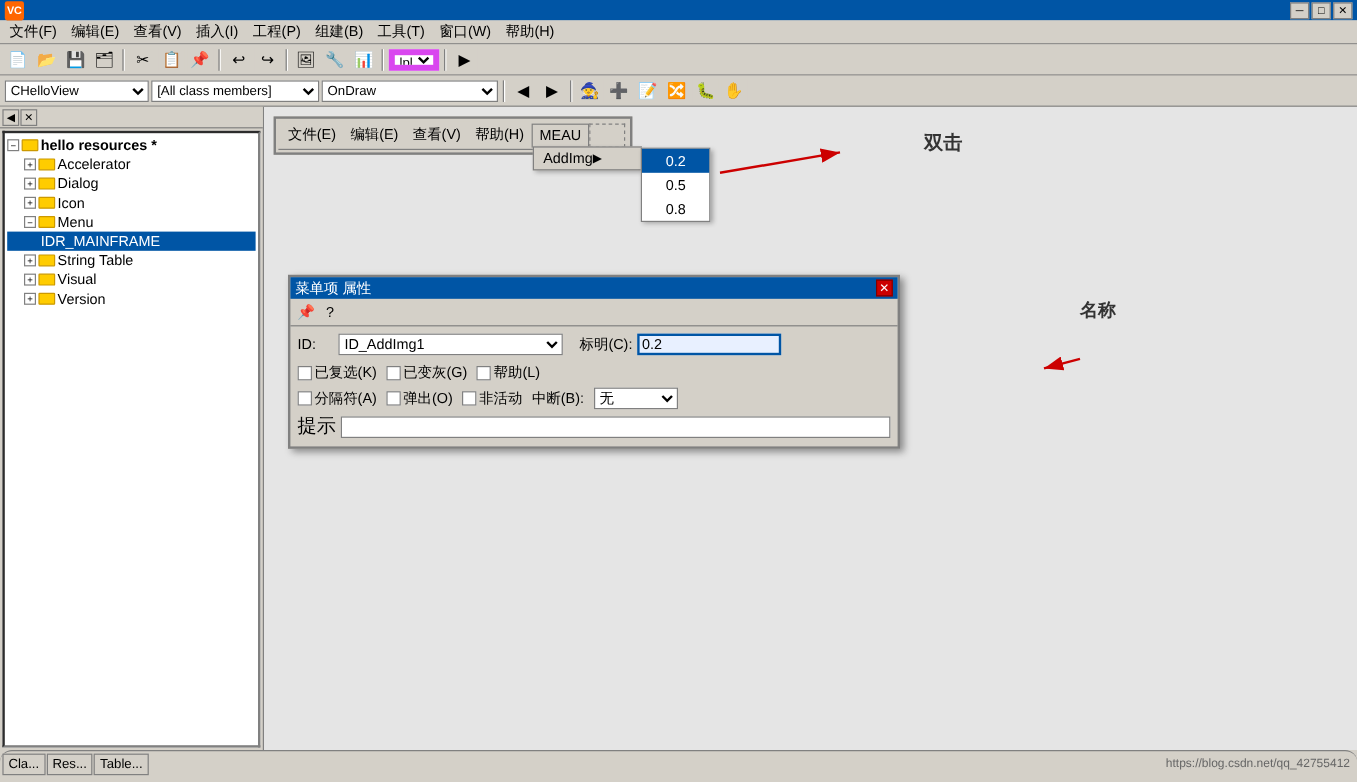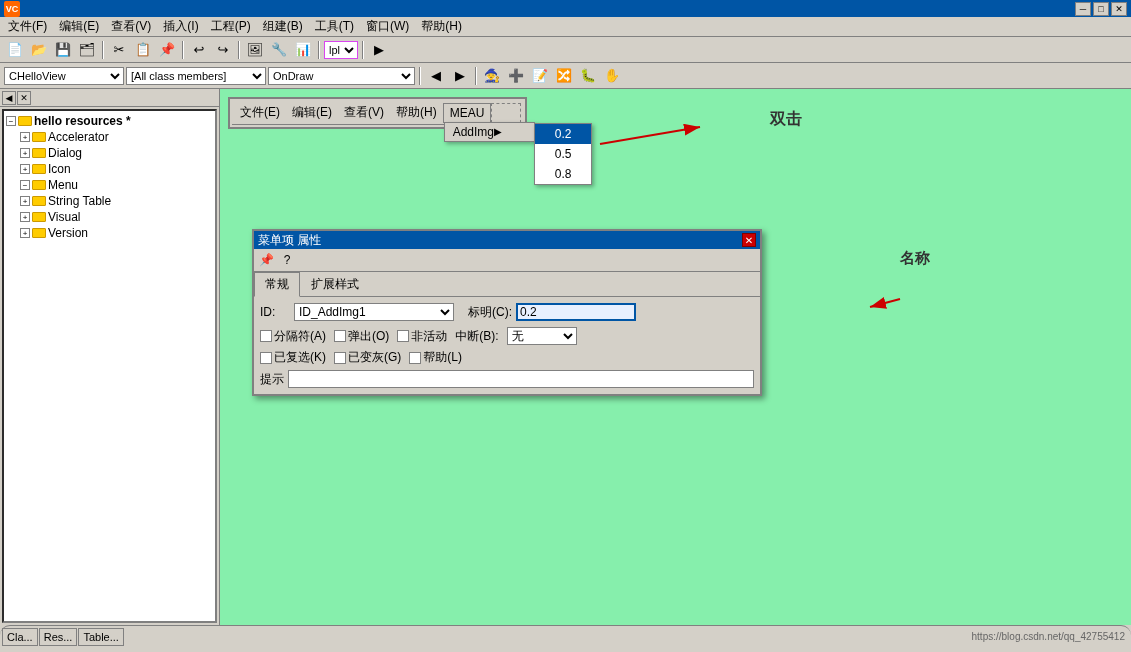--- a/index.html
+++ b/index.html
@@ -13,21 +13,21 @@
     .title-btn { width: 16px; height: 14px; background: #d4d0c8; border: 1px solid #808080; font-size: 9px; display: flex; align-items: center; justify-content: center; cursor: pointer; color: #000; }
 
     
     .menu-bar { background: #d4d0c8; height: 20px; display: flex; align-items: center; border-bottom: 1px solid #808080; padding: 0 2px; }
     .menu-item { padding: 2px 6px; font-size: 12px; cursor: pointer; height: 100%; display: flex; align-items: center; }
 
     
     .toolbar { background: #d4d0c8; height: 26px; display: flex; align-items: center; border-bottom: 1px solid #808080; padding: 2px 4px; gap: 2px; }
     .toolbar-btn { width: 22px; height: 20px; background: #d4d0c8; border: 1px solid transparent; display: flex; align-items: center; justify-content: center; cursor: pointer; font-size: 13px; }
     .toolbar-separator { width: 2px; height: 18px; border-left: 1px solid #808080; border-right: 1px solid #fff; margin: 0 2px; }
-    .toolbar-combo { height: 18px; font-size: 11px; background: white; border: 1px solid #d946ef; }
+    .toolbar-combo { height: 18px; font-size: 11px; background: white; border: 5px solid #d946ef; }
 
     
     .toolbar2 { background: #d4d0c8; height: 26px; display: flex; align-items: center; border-bottom: 1px solid #808080; padding: 2px 4px; gap: 2px; }
     .combo-select { height: 18px; font-size: 11px; background: white; border: 1px solid #808080; }
 
     
     .main-layout { display: flex; height: calc(652px - 22px - 20px - 26px - 26px - 22px); }
 
     
     .left-panel { width: 220px; background: #d4d0c8; border-right: 1px solid #808080; display: flex; flex-direction: column; }
@@ -35,58 +35,58 @@
     .panel-controls { display: flex; gap: 1px; }
     .panel-ctrl-btn { width: 14px; height: 14px; background: #d4d0c8; border: 1px solid #808080; font-size: 9px; display: flex; align-items: center; justify-content: center; cursor: pointer; }
     .tree-view { flex: 1; overflow: auto; padding: 2px; background: white; border: 2px inset #808080; margin: 2px; }
     .tree-item { display: flex; align-items: center; gap: 2px; padding: 1px 0; cursor: pointer; white-space: nowrap; font-size: 12px; }
     .tree-item.selected { background: #0055a5; color: white; }
     .tree-toggle { width: 10px; height: 10px; border: 1px solid #808080; display: flex; align-items: center; justify-content: center; font-size: 8px; background: white; cursor: pointer; flex-shrink: 0; }
     .tree-folder { width: 14px; height: 10px; background: #ffcc00; border: 1px solid #cc9900; border-radius: 1px; flex-shrink: 0; }
 
     
     .right-panel { flex: 1; background: #a0a0a0; position: relative; overflow: hidden; }
-    .content-area { width: 100%; height: 100%; background: #86efac; position: relative; }
+    .content-area { width: 100%; height: 100%; background: #e5e5e5; position: relative; }
 
     
     .menu-editor { position: absolute; top: 10px; left: 10px; background: #d4d0c8; border: 2px solid #808080; padding: 2px; }
     .menu-editor-bar { display: flex; align-items: center; background: #d4d0c8; border-bottom: 1px solid #808080; padding: 1px 2px; font-size: 12px; }
     .menu-editor-item { padding: 2px 6px; cursor: pointer; }
     .menu-editor-active { background: #d4d0c8; border: 1px solid #808080; position: relative; text-align: center; }
     .submenu { position: absolute; top: 18px; left: 0; background: #d4d0c8; border: 1px solid #808080; z-index: 10; box-shadow: 2px 2px 4px rgba(0,0,0,0.3); }
     .submenu-item { display: flex; align-items: center; padding: 2px 32px 2px 8px; cursor: pointer; font-size: 12px; white-space: nowrap; }
     .submenu-arrow { margin-left: auto; font-size: 10px; }
     .submenu2 { position: absolute; top: 0; left: 100%; background: white; border: 1px solid #808080; box-shadow: 2px 2px 4px rgba(0,0,0,0.3); }
     .submenu2-item { padding: 3px 20px; cursor: pointer; font-size: 12px; white-space: nowrap; display: block; }
     .submenu2-item.selected { background: #0055a5; color: white; }
 
     
     .annotation { position: absolute; color: #cc0000; font-size: 14px; font-weight: bold; }
 
     
-    .properties-dialog { position: absolute; top: 140px; left: 32px; background: #d4d0c8; border: 2px solid #808080; box-shadow: 3px 3px 6px rgba(0,0,0,0.4); width: 510px; }
+    .properties-dialog { position: absolute; top: 140px; left: 20px; background: #d4d0c8; border: 2px solid #808080; box-shadow: 3px 3px 6px rgba(0,0,0,0.4); width: 510px; }
     .dialog-title { background: #0055a5; color: white; height: 18px; display: flex; align-items: center; justify-content: space-between; padding: 0 4px; font-size: 12px; }
     .dialog-title-text { font-size: 12px; }
     .dialog-close { width: 14px; height: 14px; background: #cc0000; border: 1px solid #800000; color: white; display: flex; align-items: center; justify-content: center; font-size: 10px; cursor: pointer; }
     .dialog-toolbar { display: flex; align-items: center; gap: 2px; padding: 2px 4px; border-bottom: 1px solid #808080; }
     .dialog-tool-btn { width: 18px; height: 18px; display: flex; align-items: center; justify-content: center; cursor: pointer; font-size: 12px; border: 1px solid transparent; }
     .dialog-tabs { display: flex; border-bottom: 1px solid #808080; }
     .dialog-tab { padding: 3px 10px; font-size: 12px; cursor: pointer; border: 1px solid transparent; border-bottom: none; }
     .dialog-tab.active { background: #d4d0c8; border: 1px solid #808080; border-bottom: 1px solid #d4d0c8; margin-bottom: -1px; }
     .dialog-content { padding: 6px; }
     .dialog-row { display: flex; align-items: center; margin-bottom: 6px; gap: 4px; }
     .dialog-label { font-size: 12px; min-width: 30px; }
     .dialog-input { height: 18px; font-size: 12px; border: 1px solid #808080; background: white; padding: 0 2px; }
     .dialog-combo { height: 18px; font-size: 12px; border: 1px solid #808080; background: white; }
     .dialog-input-highlight { border: 2px solid #0055a5; background: #e8f0ff; }
     .checkboxes-row { display: flex; align-items: center; gap: 8px; margin-bottom: 4px; }
     .checkbox-item { display: flex; align-items: center; gap: 2px; font-size: 12px; }
     .cb { width: 12px; height: 12px; border: 1px solid #808080; background: white; display: flex; align-items: center; justify-content: center; cursor: pointer; flex-shrink: 0; }
     .prompt-row { display: flex; align-items: center; gap: 4px; }
-    .prompt-label { font-size: 12px; }
+    .prompt-label { font-size: 16px; }
     .prompt-input { flex: 1; height: 18px; font-size: 12px; border: 1px solid #808080; background: white; }
 
     
     .status-bar { height: 22px; background: #d4d0c8; border-top: 1px solid #808080; display: flex; align-items: center; gap: 1px; padding: 0 2px; border-radius: 10px; }
     .status-pane { height: 18px; background: #d4d0c8; border: 1px solid #808080; padding: 0 4px; display: flex; align-items: center; font-size: 11px; cursor: pointer; }
 
     
     svg.annotation-svg { position: absolute; top: 0; left: 0; pointer-events: none; overflow: visible; }
   </style>
 </head>
@@ -195,20 +195,23 @@
         <div class="tree-folder"></div>
         <span>Icon</span>
       </div>
 
       <div class="tree-item" style="padding-left:14px">
         <div class="tree-toggle">−</div>
         <div class="tree-folder"></div>
         <span>Menu</span>
       </div>
 
+      <div class="tree-item selected" style="padding-left:28px">
+        <span>IDR_MAINFRAME</span>
+      </div>
 
       <div class="tree-item" style="padding-left:14px">
         <div class="tree-toggle">+</div>
         <div class="tree-folder"></div>
         <span>String Table</span>
       </div>
 
       <div class="tree-item" style="padding-left:14px">
         <div class="tree-toggle">+</div>
         <div class="tree-folder"></div>
@@ -281,67 +284,63 @@
 
       <div class="properties-dialog">
         <div class="dialog-title">
           <span class="dialog-title-text">菜单项 属性</span>
           <div class="dialog-close">✕</div>
         </div>
         <div class="dialog-toolbar">
           <div class="dialog-tool-btn">📌</div>
           <div class="dialog-tool-btn">?</div>
         </div>
-        <div class="dialog-tabs">
-          <div class="dialog-tab active">常规</div>
-          <div class="dialog-tab">扩展样式</div>
-        </div>
         <div class="dialog-content">
 
           <div class="dialog-row">
             <span class="dialog-label">ID:</span>
-            <select class="dialog-combo" style="width:160px">
+            <select class="dialog-combo" style="width:187px">
               <option>ID_AddImg1</option>
             </select>
             <span class="dialog-label" style="margin-left:10px;">标明(C):</span>
             <input class="dialog-input dialog-input-highlight" type="text" style="width: 120px;" value="0.2">
           </div>
 
           <div class="checkboxes-row">
             <div class="checkbox-item">
               <div class="cb"></div>
+              <span>已复选(K)</span>
+            </div>
+            <div class="checkbox-item">
+              <div class="cb"></div>
+              <span>已变灰(G)</span>
+            </div>
+            <div class="checkbox-item">
+              <div class="cb"></div>
+              <span>帮助(L)</span>
+            </div>
+          </div>
+
+          <div class="checkboxes-row">
+            <div class="checkbox-item">
+              <div class="cb"></div>
               <span>分隔符(A)</span>
             </div>
             <div class="checkbox-item">
               <div class="cb"></div>
               <span>弹出(O)</span>
             </div>
             <div class="checkbox-item">
               <div class="cb"></div>
               <span>非活动</span>
             </div>
             <span>中断(B):</span>
             <select class="dialog-combo" style="width:70px">
               <option>无</option>
             </select>
-          </div>
-
-          <div class="checkboxes-row">
-            <div class="checkbox-item">
-              <div class="cb"></div>
-              <span>已复选(K)</span>
-            </div>
-            <div class="checkbox-item">
-              <div class="cb"></div>
-              <span>已变灰(G)</span>
-            </div>
-            <div class="checkbox-item">
-              <div class="cb"></div>
-              <span>帮助(L)</span>
-            </div>
           </div>
 
           <div class="prompt-row">
             <span class="prompt-label">提示</span>
             <input class="prompt-input" type="text" style="width: 380px;" value="">
           </div>
         </div>
       </div>
 
     </div>

